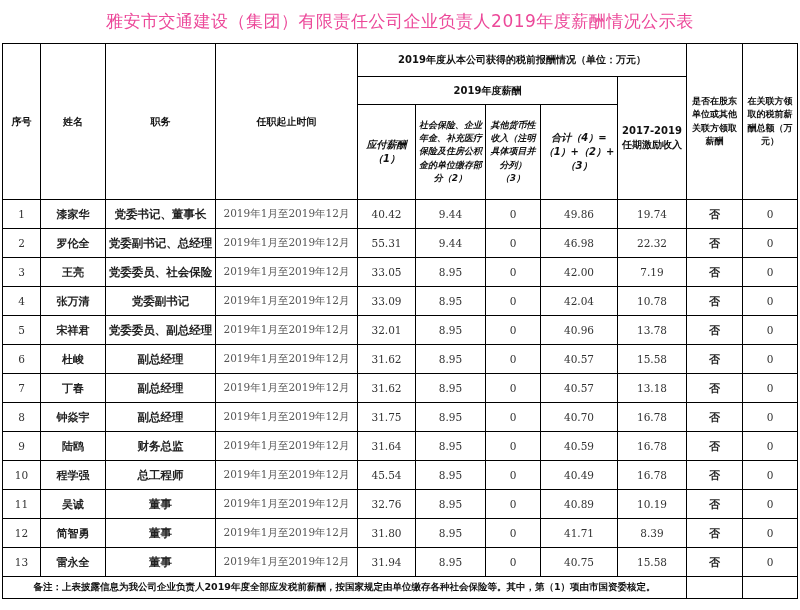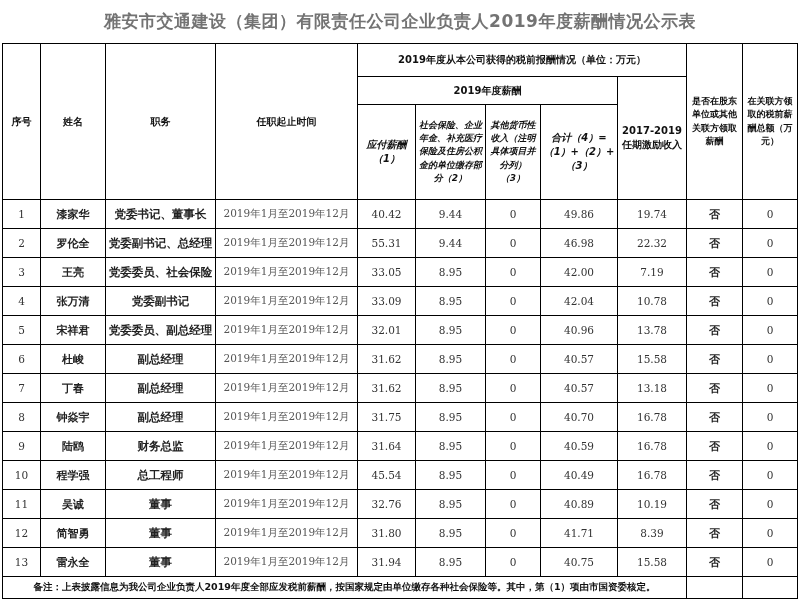--- a/index.html
+++ b/index.html
@@ -5,21 +5,21 @@
   html, body {
     margin: 0; padding: 0;
     width: 800px; height: 610px;
     background: #ffffff;
     font-family: "DejaVu Sans", "Liberation Sans", sans-serif;
     overflow: hidden;
   }
   .title-bar {
     height: 43px;
     display: flex; align-items: center; justify-content: center;
-    font-weight: bold; font-size: 17px; color: #737373;
+    font-weight: normal; font-size: 17px; color: #ec4899;
     letter-spacing: 0.5px;
   }
   table.salary {
     border-collapse: collapse;
     table-layout: fixed;
     margin-left: 2px;
     width: 795px;
   }
   table.salary th, table.salary td {
     border: 1px solid #000;

